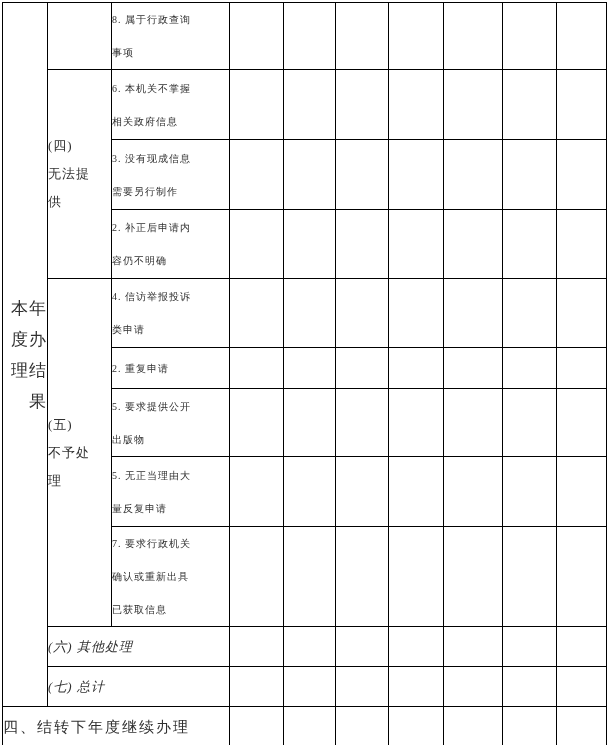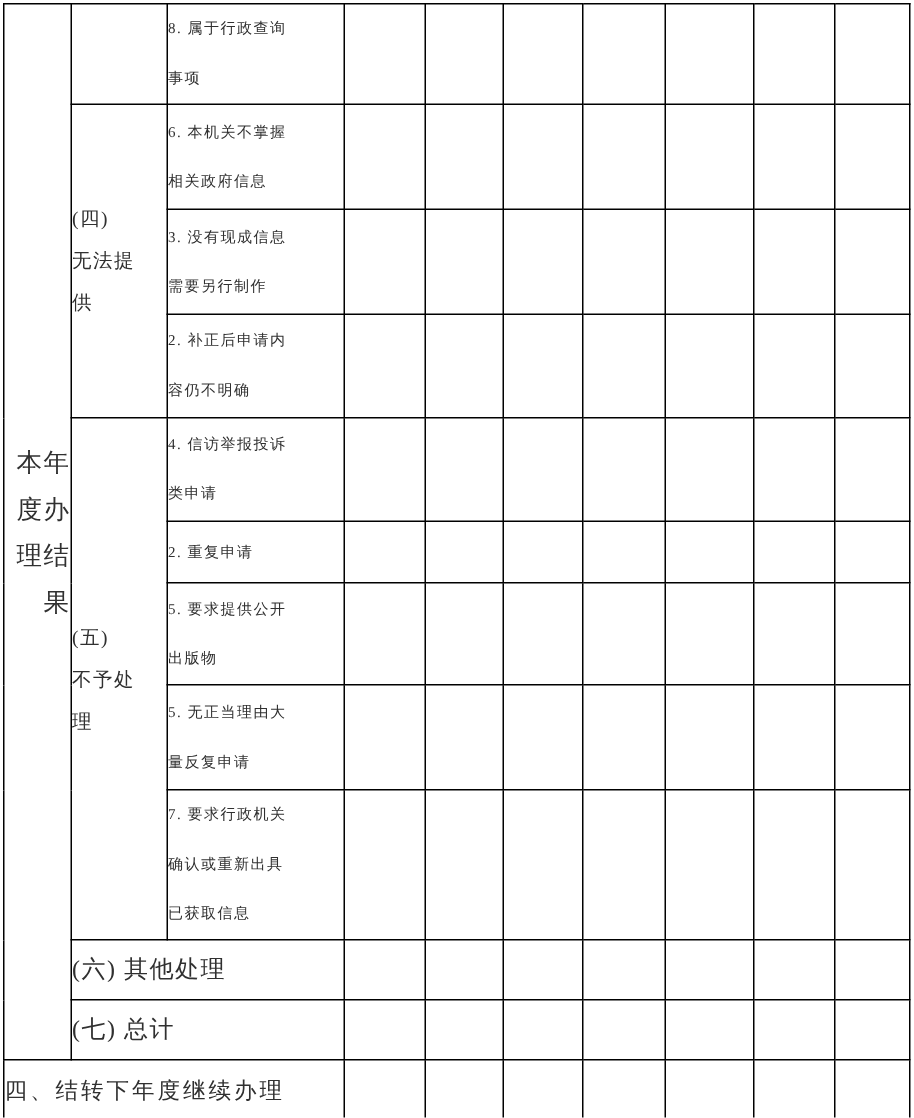--- a/index.html
+++ b/index.html
@@ -53,23 +53,24 @@
   }
   
   td.item {
     font-size: 10px;
     line-height: 33px;
     padding-left: 6px;
     letter-spacing: 1px;
   }
   
   td.merged-label {
-    font-size: 16px;
+    font-size: 13px;
     padding-left: 10px;
     letter-spacing: 1px;
+    font-style: italic;
   }
   
   td.carryover {
     font-size: 15px;
     padding-left: 6px;
     letter-spacing: 2px;
   }
   td.data-cell {
     background: #ffffff;
   }

